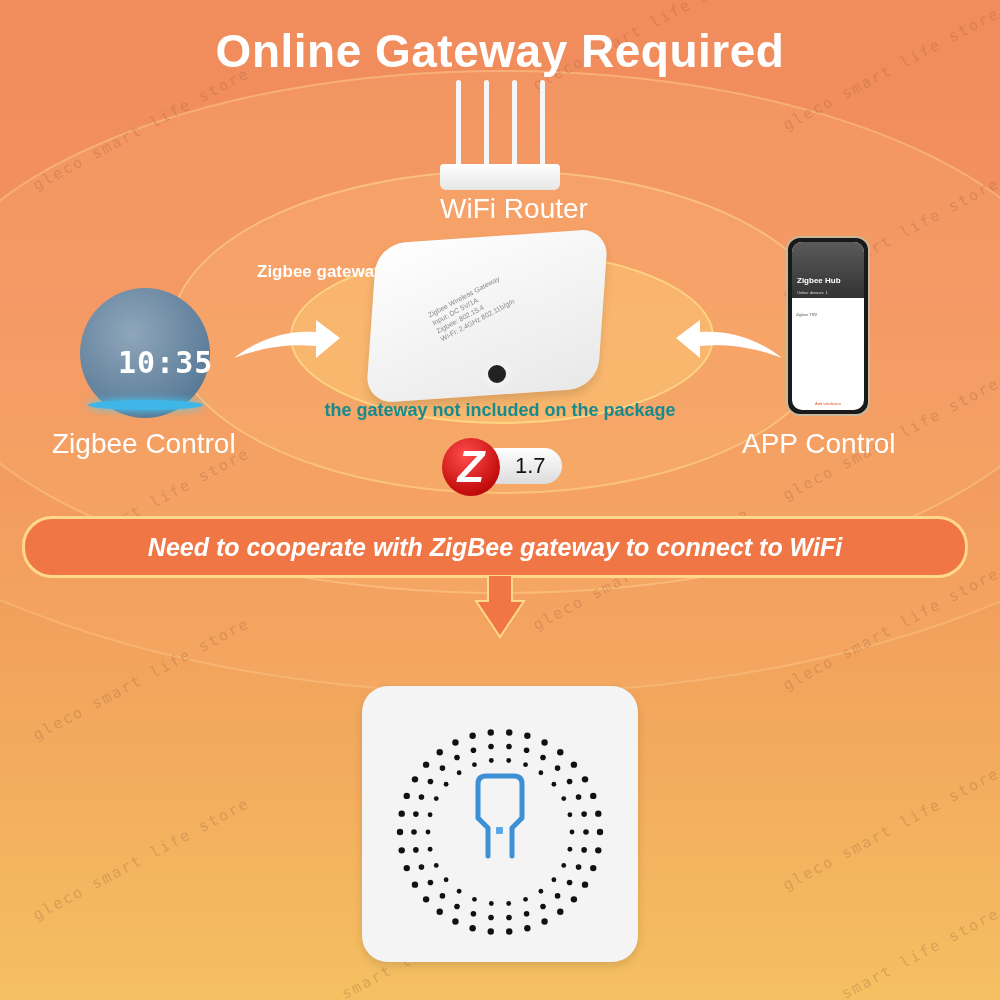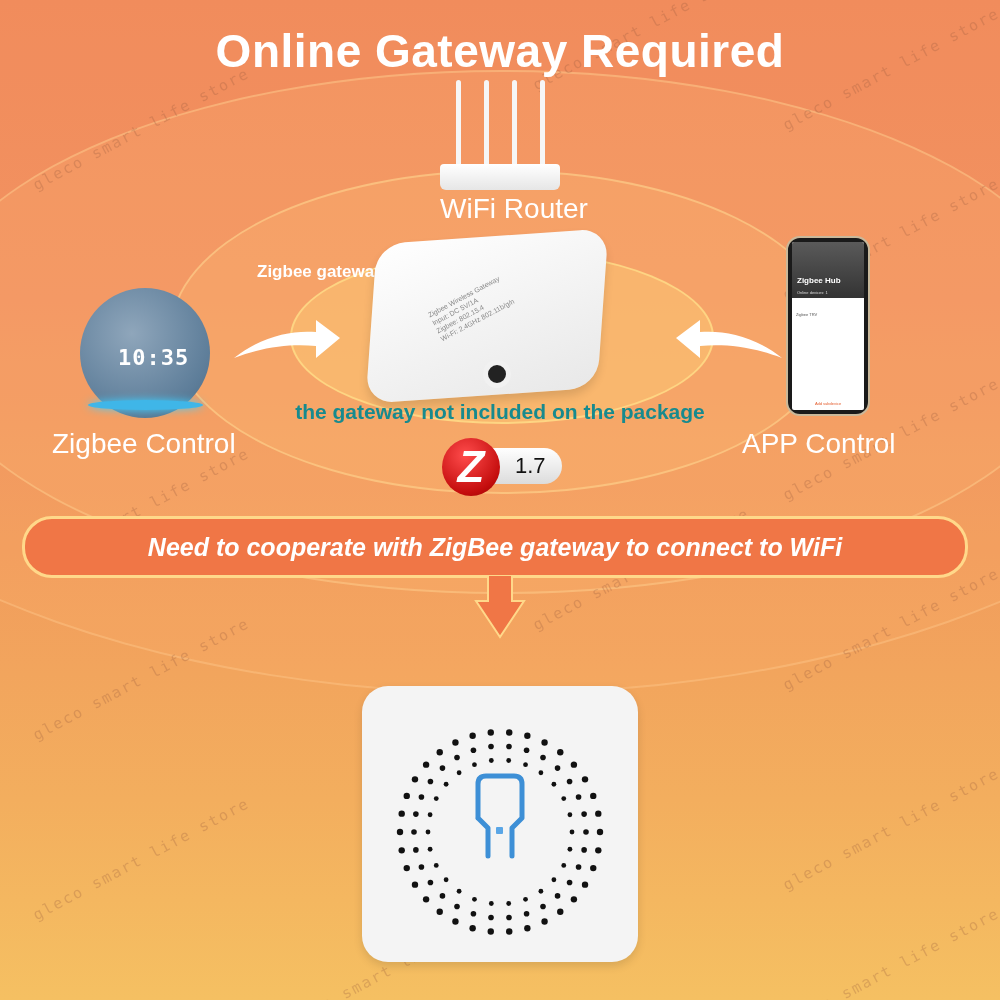--- a/index.html
+++ b/index.html
@@ -14,41 +14,41 @@
   .r4 { left:290px; top:250px; width:420px; height:170px; background:rgba(255,210,120,0.4); border:2px solid rgba(255,225,140,0.7);}
 
   .watermark { position:absolute; color:rgba(150,90,60,0.28); font-family:"DejaVu Sans Mono", monospace; font-size:15px; letter-spacing:2px; transform:rotate(-28deg); white-space:nowrap; }
 
   .title { position:absolute; left:0; right:0; top:24px; text-align:center; color:#fff; font-weight:bold; font-size:46px; letter-spacing:0.5px; }
   .label { position:absolute; color:#fff; font-size:28px; }
   .router-label { left:0; right:0; top:193px; text-align:center;padding-left:28px; }
   .voice-label { left:52px; top:428px; }
   .app-label { left:742px; top:428px; }
   .gw-label { position:absolute; left:257px; top:262px; color:#fff; font-weight:bold; font-size:17px; }
-  .note { position:absolute; left:0; right:0; top:400px; text-align:center; color:#178a8e; font-weight:bold; font-size:21px; }
+  .note { position:absolute; left:0; right:0; top:400px; text-align:center; color:#178a8e; font-weight:bold; font-size:18px; }
 
   
   .router { position:absolute; left:440px; top:80px; width:120px; height:110px; }
   .antenna { position:absolute; top:0; width:5px; height:88px; background:#f6f6f6; border-radius:3px; }
   .router-body { position:absolute; left:0; top:84px; width:120px; height:26px; background:linear-gradient(#fff,#e6e6e6); border-radius:4px 4px 6px 6px; }
 
   
   .echo { position:absolute; left:80px; top:288px; width:130px; height:130px; border-radius:50%;
           background: radial-gradient(circle at 40% 35%, #8fa6bb, #5d7d99 70%, #49667f); }
   .echo-ring { position:absolute; left:88px; top:400px; width:115px; height:10px; border-radius:50%; background:#3fb6e8; box-shadow:0 0 8px #3fd0ff; }
-  .echo-time { position:absolute; left:118px; top:345px; color:#fff; font-family:"DejaVu Sans Mono", monospace; font-size:22px; font-weight:bold; letter-spacing:1px; }
+  .echo-time { position:absolute; left:118px; top:345px; color:#fff; font-family:"DejaVu Sans Mono", monospace; font-size:30px; font-weight:bold; letter-spacing:1px; }
 
   
   .gateway { position:absolute; left:372px; top:236px; width:230px; height:160px; background:linear-gradient(160deg,#ffffff,#e8e8e8); border-radius:28px; transform:skewX(-8deg) rotate(-4deg); box-shadow:0 6px 10px rgba(0,0,0,0.12); }
   .gw-text { position:absolute; left:430px; top:290px; color:#888; font-size:7px; transform:rotate(-28deg); line-height:9px; }
   .gw-button { position:absolute; left:483px; top:360px; width:18px; height:18px; border-radius:50%; background:#222; border:5px solid #f1f1f1; }
 
   
   .phone { position:absolute; left:786px; top:236px; width:80px; height:176px; background:#1a1a1a; border-radius:14px; border:2px solid #c9b89a; }
-  .screen { position:absolute; left:4px; top:4px; right:4px; bottom:4px; background:#fff; border-radius:2px; overflow:hidden; }
+  .screen { position:absolute; left:4px; top:4px; right:4px; bottom:4px; background:#fff; border-radius:10px; overflow:hidden; }
   .screen-head { height:56px; background:linear-gradient(#5a5a5a,#333); position:relative; }
   .hub-title { position:absolute; left:5px; top:34px; color:#fff; font-size:8px; font-weight:bold; }
   .hub-sub { position:absolute; left:5px; top:48px; color:#ddd; font-size:4px; }
   .hub-row { position:absolute; left:4px; top:70px; font-size:4px; color:#555; }
   .hub-btn { position:absolute; left:0; right:0; bottom:4px; text-align:center; font-size:4px; color:#e35b2b; }
 
   
   .arrow { position:absolute; }
 
   

